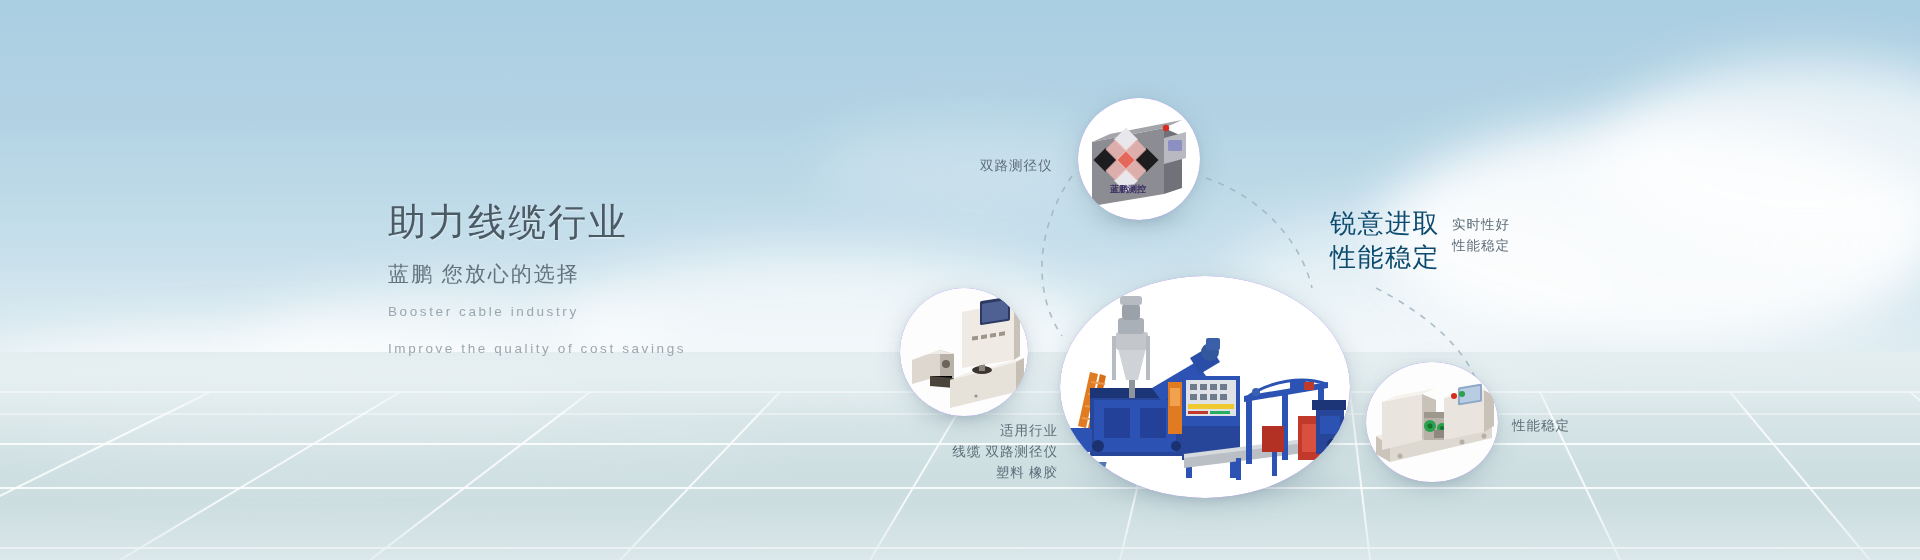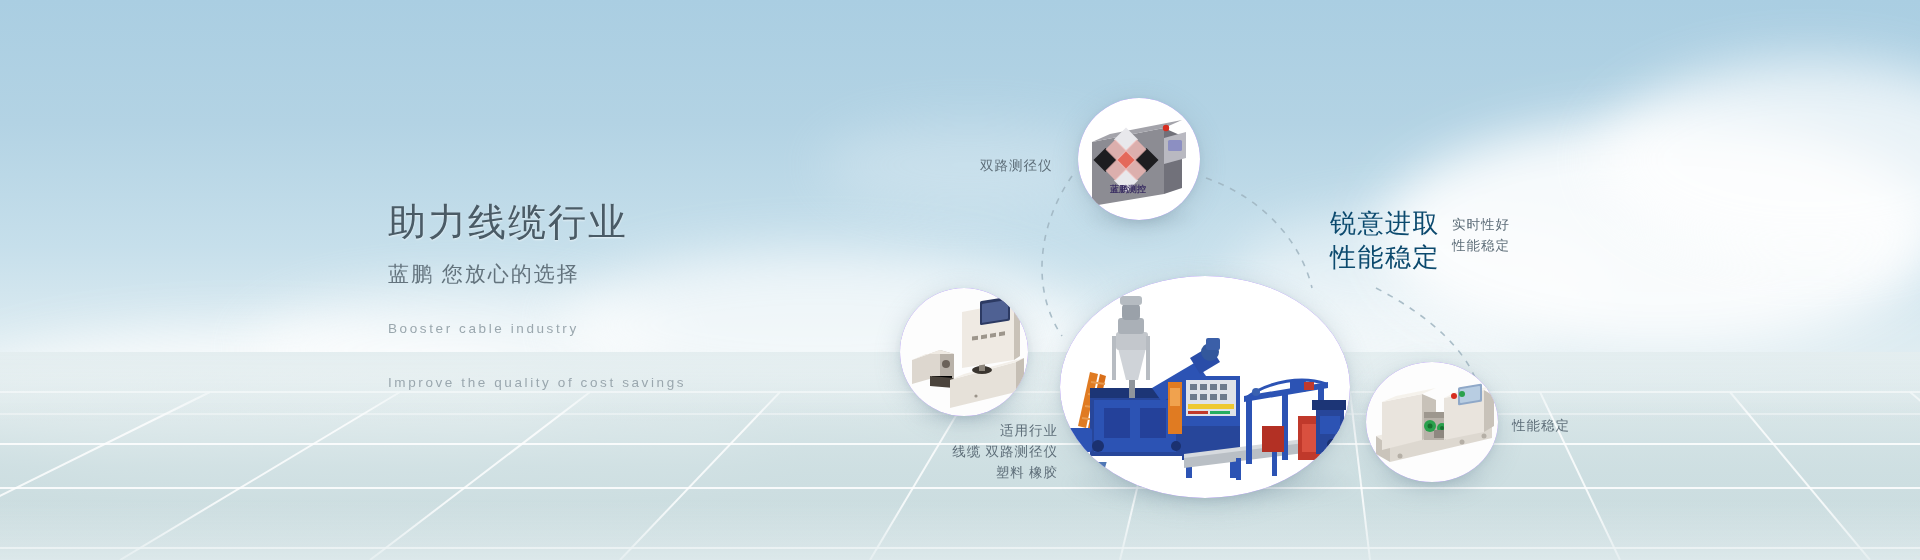--- a/index.html
+++ b/index.html
@@ -44,21 +44,21 @@
   
   .copy{position:absolute;left:388px;top:196px;width:620px;}
   .copy .h1{
     font-size:38px;line-height:52px;color:#4a5b66;letter-spacing:2px;font-weight:400;
     text-shadow:0 1px 2px rgba(255,255,255,.6);
   }
   .copy .h2{
     margin-top:12px;font-size:21px;color:#63737d;letter-spacing:2px;font-weight:400;
   }
   .copy .en{
-    margin-top:28px;font-size:13.5px;color:#9aa7ae;letter-spacing:2.6px;line-height:26px;
+    margin-top:11px;font-size:13.5px;color:#9aa7ae;letter-spacing:2.6px;line-height:26px;
   }
 
   
   .circle{
     position:absolute;border-radius:50%;overflow:hidden;
     background:#8b5cf6;
     box-shadow:0 6px 26px rgba(120,145,160,.30), 0 2px 6px rgba(120,145,160,.18);
   }
 
   

